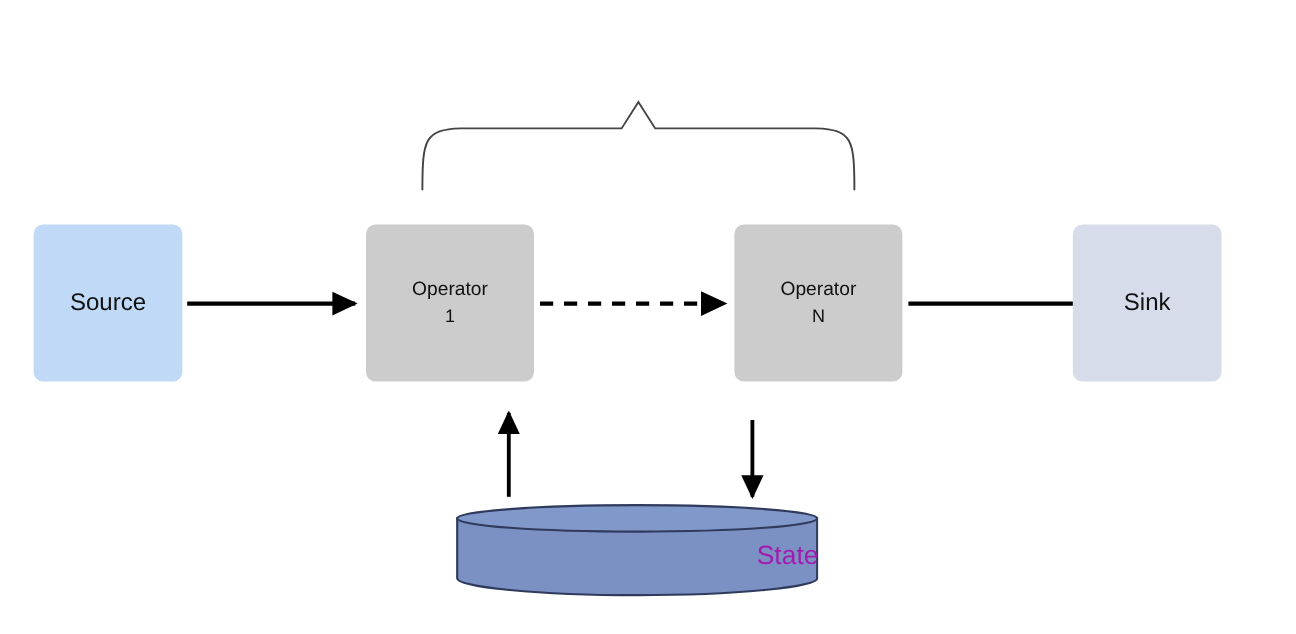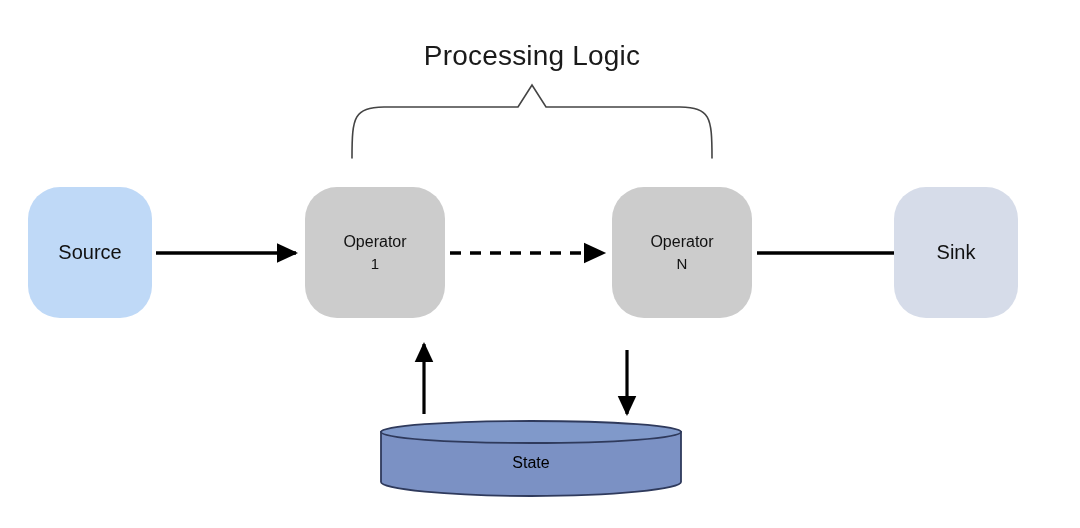--- a/index.html
+++ b/index.html
@@ -13,21 +13,21 @@
   #canvas {
     position: relative;
     width: 1080px;
     height: 528px;
     background: #ffffff;
     overflow: hidden;
   }
   .node {
     position: absolute;
     box-sizing: border-box;
-    border-radius: 32px;
+    border-radius: 8px;
     display: flex;
     flex-direction: column;
     align-items: center;
     justify-content: center;
     color: #111111;
     line-height: 1.15;
   }
   .node .main-label {
     font-size: 16px;
   }
@@ -101,33 +101,32 @@
     height: 78px;
   }
   #state-label {
     position: absolute;
     left: 380px;
     top: 420px;
     width: 302px;
     height: 78px;
     display: flex;
     align-items: center;
-    justify-content: center;
-    color: #000000;
-    font-size: 16px;
+    justify-content: flex-end;
+    color: #a21caf;
+    font-size: 22px;
     padding-top: 8px;
     box-sizing: border-box;
   }
 </style>
 </head>
 <body>
 
 <div id="canvas">
 
-  <div id="title-processing-logic">Processing Logic</div>
 
   <svg id="brace-group" viewBox="0 0 384 78">
     <path d="M 12 76
              C 12 34, 14 26, 44 25
              L 178 25
              L 192 3
              L 206 25
              L 340 25
              C 370 26, 372 34, 372 76" fill="none" stroke="#444444" stroke-width="1.6" stroke-linecap="round"></path>
   </svg>

